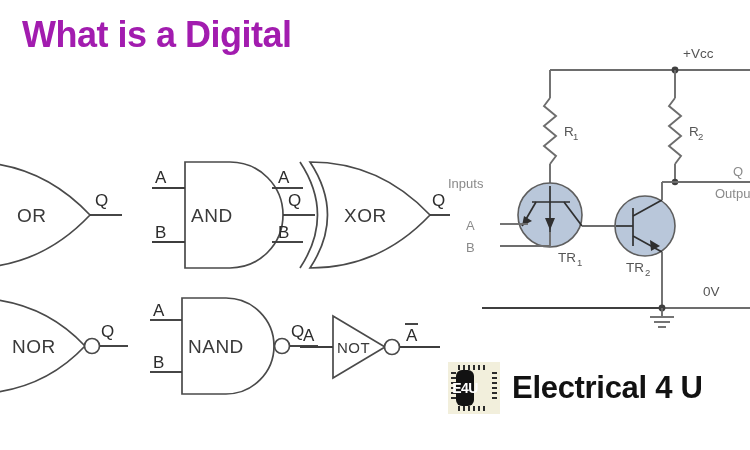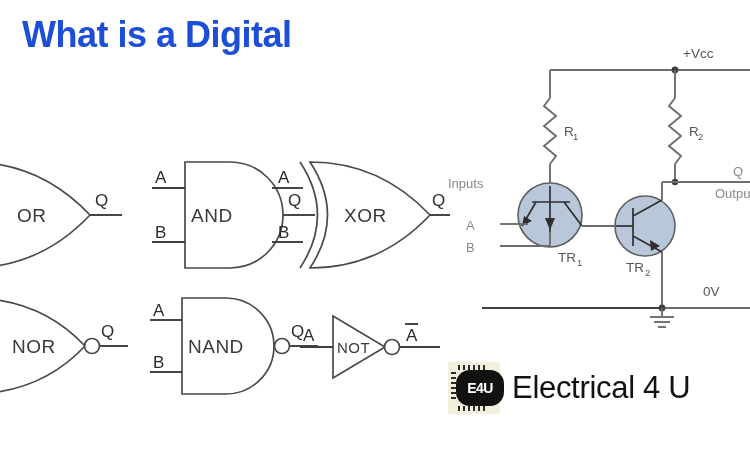--- a/index.html
+++ b/index.html
@@ -6,21 +6,21 @@
   body{
     width:750px;height:450px;background:#ffffff;overflow:hidden;
     font-family:"Liberation Sans",sans-serif;position:relative;
   }
   #canvas{position:absolute;inset:0;width:750px;height:450px;}
 
   
   #title{
     position:absolute;left:22px;top:12px;width:420px;
     font-weight:bold;font-size:36px;line-height:1.28;
-    color:#1d4ed8;letter-spacing:-0.5px;
+    color:#a21caf;letter-spacing:-0.5px;
   }
   #title .l2{display:block;}
 
   
   .gates-svg{position:absolute;left:0;top:150px;width:450px;height:260px;}
   .gate-label{
     font-family:"Liberation Sans",sans-serif;font-size:19px;
     fill:#3a3a3a;letter-spacing:.5px;
   }
   .pin-label{
@@ -41,32 +41,32 @@
   .ctext{font-family:"Liberation Sans",sans-serif;font-size:13px;fill:#8a8a8a;}
   .ctext-d{font-family:"Liberation Sans",sans-serif;font-size:13.5px;fill:#555;}
   .node{fill:#3f3f3f;}
 
   
   #brand{position:absolute;left:448px;top:362px;display:flex;align-items:center;gap:12px;}
   #brand-logo{
     width:52px;height:52px;background:#f2efdc;position:relative;flex:none;
   }
   #brand-logo .chip{
-    position:absolute;left:8px;top:8px;width:48px;height:36px;
-    background:#121212;border-radius:14px;
+    position:absolute;left:8px;top:8px;width:18px;height:36px;
+    background:#121212;border-radius:6px;
     display:flex;align-items:center;justify-content:center;
   }
   #brand-logo .chip span{
     color:#ffffff;font-weight:bold;font-size:14px;letter-spacing:-0.5px;
     font-family:"Liberation Sans",sans-serif;
   }
   #brand-logo .pins{position:absolute;inset:0;}
   #brand-logo .pins i{position:absolute;background:#2a2a2a;display:block;}
   #brand-text{
-    font-weight:normal;font-size:31px;color:#121212;white-space:nowrap;
+    font-weight:bold;font-size:31px;color:#121212;white-space:nowrap;
     letter-spacing:-0.3px;
   }
 </style>
 </head>
 <body>
 
 <div id="canvas">
 
   <div id="title">
     <span>What is a Digital</span>

